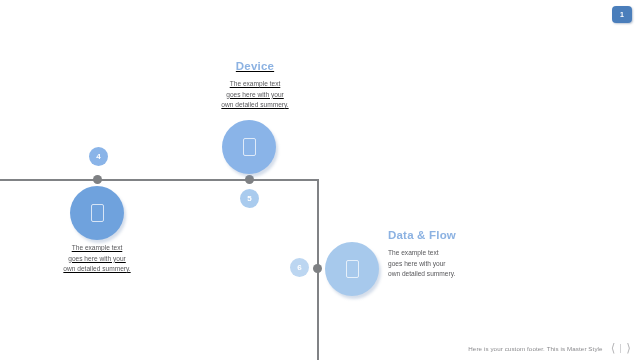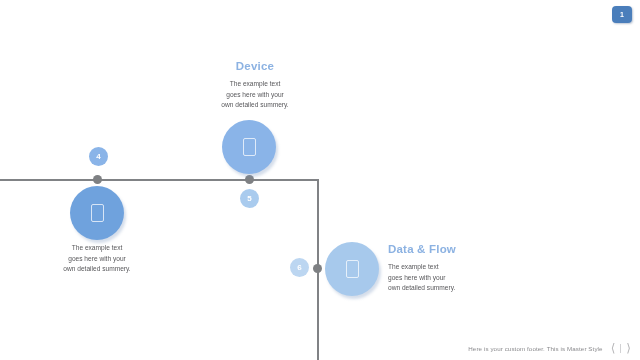--- a/index.html
+++ b/index.html
@@ -84,21 +84,21 @@
     margin: 0 0 7px 0;
     letter-spacing: 0.2px;
   }
   .block-body {
     font-size: 6.6px;
     line-height: 1.62;
     color: #58585b;
     margin: 0;
     white-space: pre-line;
   }
-  .align-center { text-align: center; }
+  .align-center { text-align: center; text-decoration: underline; }
   .align-left { text-align: left; }
 
   
   .corner-badge {
     position: absolute;
     right: 8px;
     top: 6px;
     width: 20px;
     height: 17px;
     border-radius: 4px;
@@ -182,21 +182,21 @@
 goes here with your
 own detailed summery.</div>
   </div>
 
   <div class="num-badge" style="left:290px; top:258px; width:19px; height:19px; background:#bcd6f1;">
     <span>6</span>
   </div>
   <div class="icon-circle" style="left:325px; top:242px; width:54px; height:54px; background:#a7c9ec;">
     <span class="icon-glyph"></span>
   </div>
-  <div class="block align-left" style="left:388px; top:243px; width:122px;">
+  <div class="block align-left" style="left:388px; top:229px; width:122px;">
     <div class="block-title">Data &amp; Flow</div>
     <div class="block-body">The example text
 goes here with your
 own detailed summery.</div>
   </div>
 
   <div class="footer">
     <span class="footer-text">Here is your custom footer. This is Master Style</span>
     <span class="footer-nav">
       <span class="chev">⟨</span>

